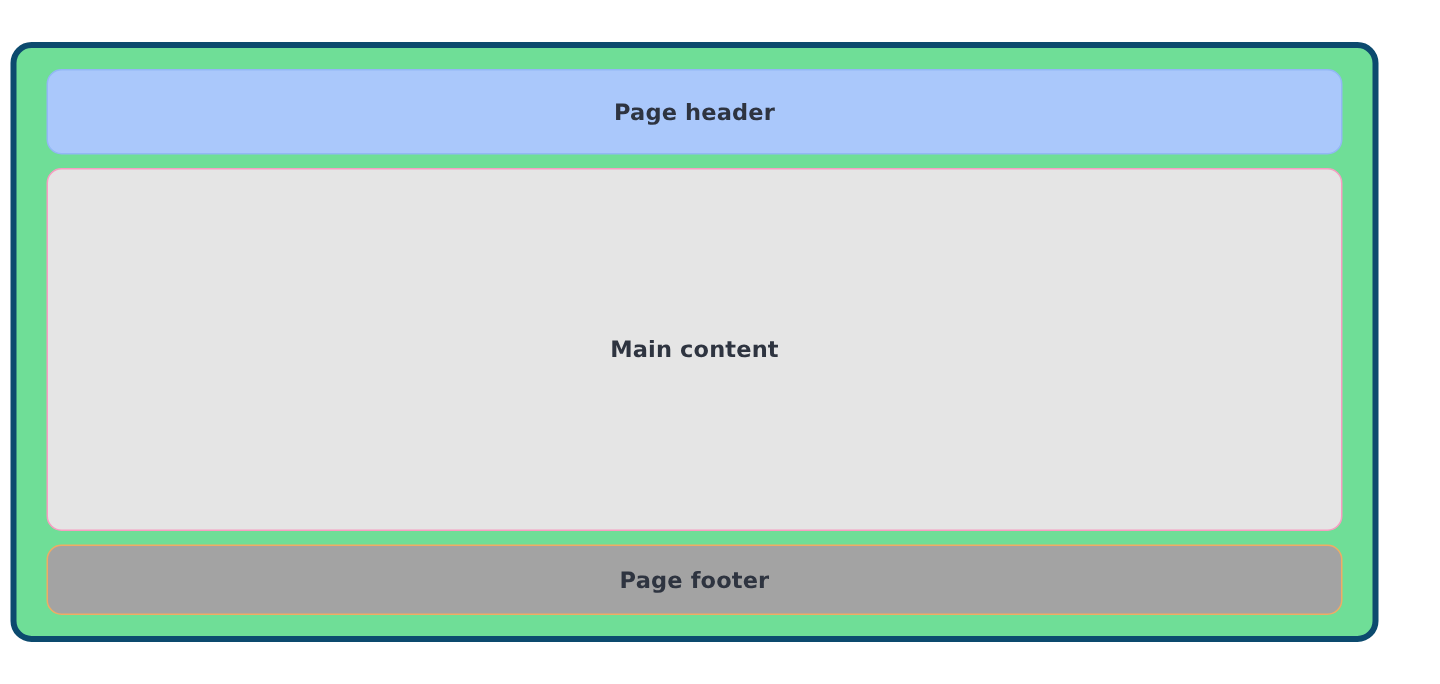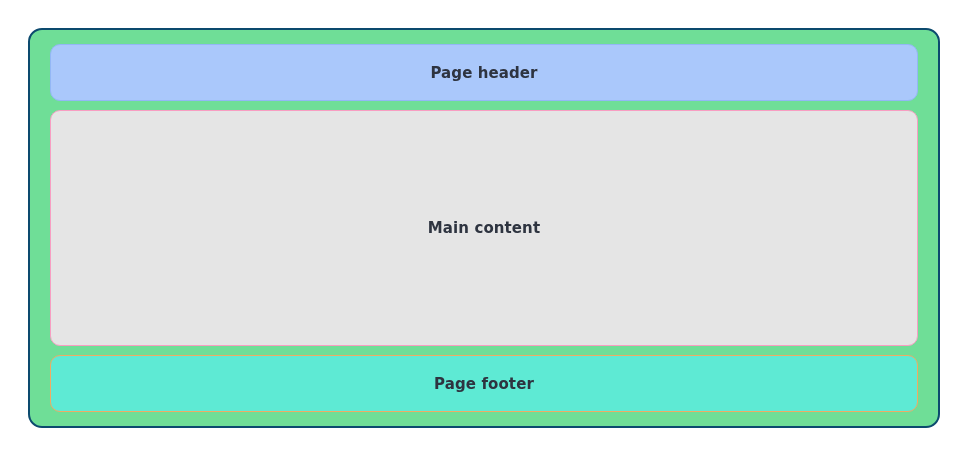--- a/index.html
+++ b/index.html
@@ -11,27 +11,27 @@
     width: 960px;
     height: 456px;
     background: #ffffff;
     font-family: "DejaVu Sans", "Liberation Sans", sans-serif;
     overflow: hidden;
   }
 
   
   .page-wrapper {
     position: absolute;
-    left: 28px;
+    left: 7px;
     top: 28px;
     width: 912px;
     height: 400px;
     box-sizing: border-box;
     background: #6fde97;
-    border: 2px solid #0c4a6e;
+    border: 4px solid #0c4a6e;
     border-radius: 14px;
     display: flex;
     flex-direction: column;
     padding: 14px 20px 14px 20px;
     gap: 9px;
   }
 
   
   .panel {
     box-sizing: border-box;
@@ -65,22 +65,22 @@
   .panel-main {
     flex: 1 1 auto;
     background: #e5e5e5;
     border-color: #f89dc2;
     min-height: 0;
   }
 
   
   .panel-footer {
     flex: 0 0 auto;
-    height: 57px;
-    background: #5eead4;
+    height: 47px;
+    background: #a3a3a3;
     border-color: #f0ab64;
   }
 </style>
 </head>
 <body>
 
 <div class="page-wrapper">
 
   <div class="panel panel-header">
     <span class="panel-label">Page header</span>

